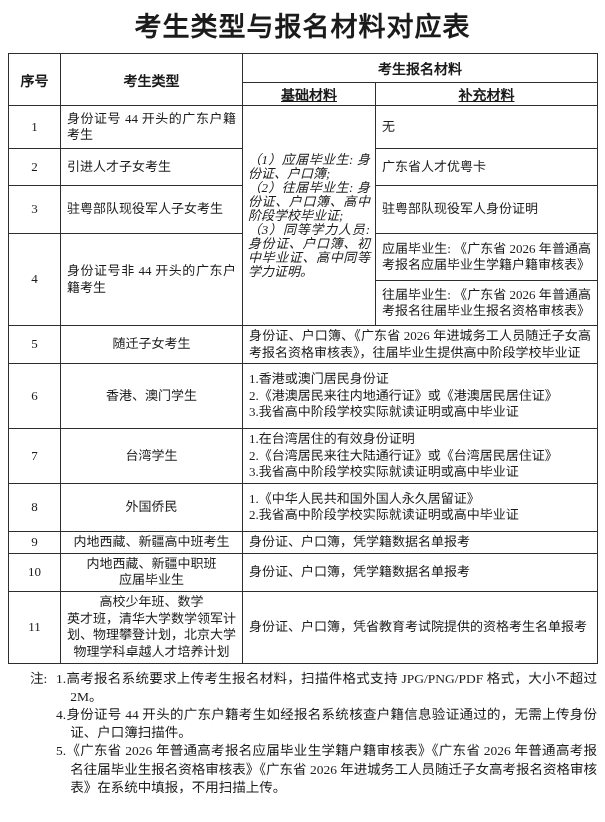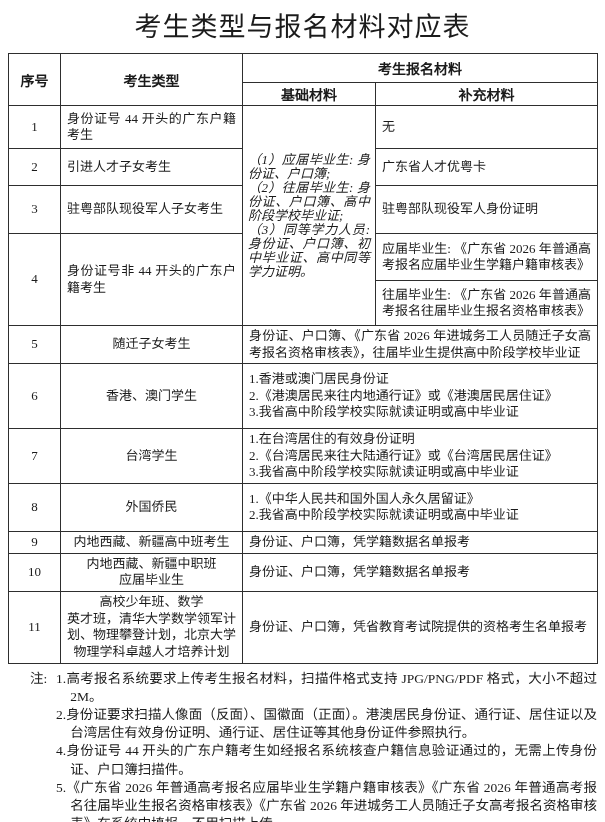--- a/index.html
+++ b/index.html
@@ -8,21 +8,21 @@
     width: 605px;
     height: 822px;
     margin: 0 auto;
     color: #1b1b1b;
     font-family: "Liberation Serif", "DejaVu Serif", serif;
     overflow: hidden;
   }
   .page-title {
     text-align: center;
     font-size: 27px;
-    font-weight: normal;
+    font-weight: bold;
     padding-top: 5px;
     letter-spacing: 1px;
     font-family: "Liberation Serif", "DejaVu Serif", serif;
   }
   table.materials-table {
     border-collapse: collapse;
     table-layout: fixed;
     width: 589px;
     margin: 9px 8px 0 8px;
   }
@@ -42,21 +42,21 @@
     font-size: 13px;
     line-height: 16.5px;
     padding: 2px 6px;
   }
   col.c-no   { width: 52px; }
   col.c-type { width: 182px; }
   col.c-basic{ width: 133px; }
   col.c-supp { width: 222px; }
 
   tr.hr1 { height: 29px; margin-top: 24px; }
-  tr.hr2 { height: 22px; }
+  tr.hr2 { height: 22px; text-decoration: underline; }
   tr.r1  { height: 43px; }
   tr.r2  { height: 37px; }
   tr.r3  { height: 48px; }
   tr.r4a { height: 47px; }
   tr.r4b { height: 45px; }
   tr.r5  { height: 35px; }
   tr.r6  { height: 65px; }
   tr.r7  { height: 45px; }
   tr.r8  { height: 48px; }
   tr.r9  { height: 22px; }
@@ -182,17 +182,16 @@
 物理学科卓越人才培养计划</td>
       <td class="left" colspan="2">身份证、户口簿，凭省教育考试院提供的资格考生名单报考</td>
     </tr>
   </tbody>
 </table>
 
 <div class="notes">
   <div class="notes-label">注:</div>
   <div class="notes-items">
     <div class="note-item">1.高考报名系统要求上传考生报名材料，扫描件格式支持 JPG/PNG/PDF 格式，大小不超过 2M。</div>
-    <div class="note-item">2.身份证要求扫描人像面（反面）、国徽面（正面）。港澳居民身份证、通行证、居住证以及台湾居住有效身份证明、通行证、居住证等其他身份证件参照执行。</div>
     <div class="note-item">4.身份证号 44 开头的广东户籍考生如经报名系统核查户籍信息验证通过的，无需上传身份证、户口簿扫描件。</div>
     <div class="note-item">5.《广东省 2026 年普通高考报名应届毕业生学籍户籍审核表》《广东省 2026 年普通高考报名往届毕业生报名资格审核表》《广东省 2026 年进城务工人员随迁子女高考报名资格审核表》在系统中填报，不用扫描上传。</div>
   </div>
 </div>
 
 </body></html>

